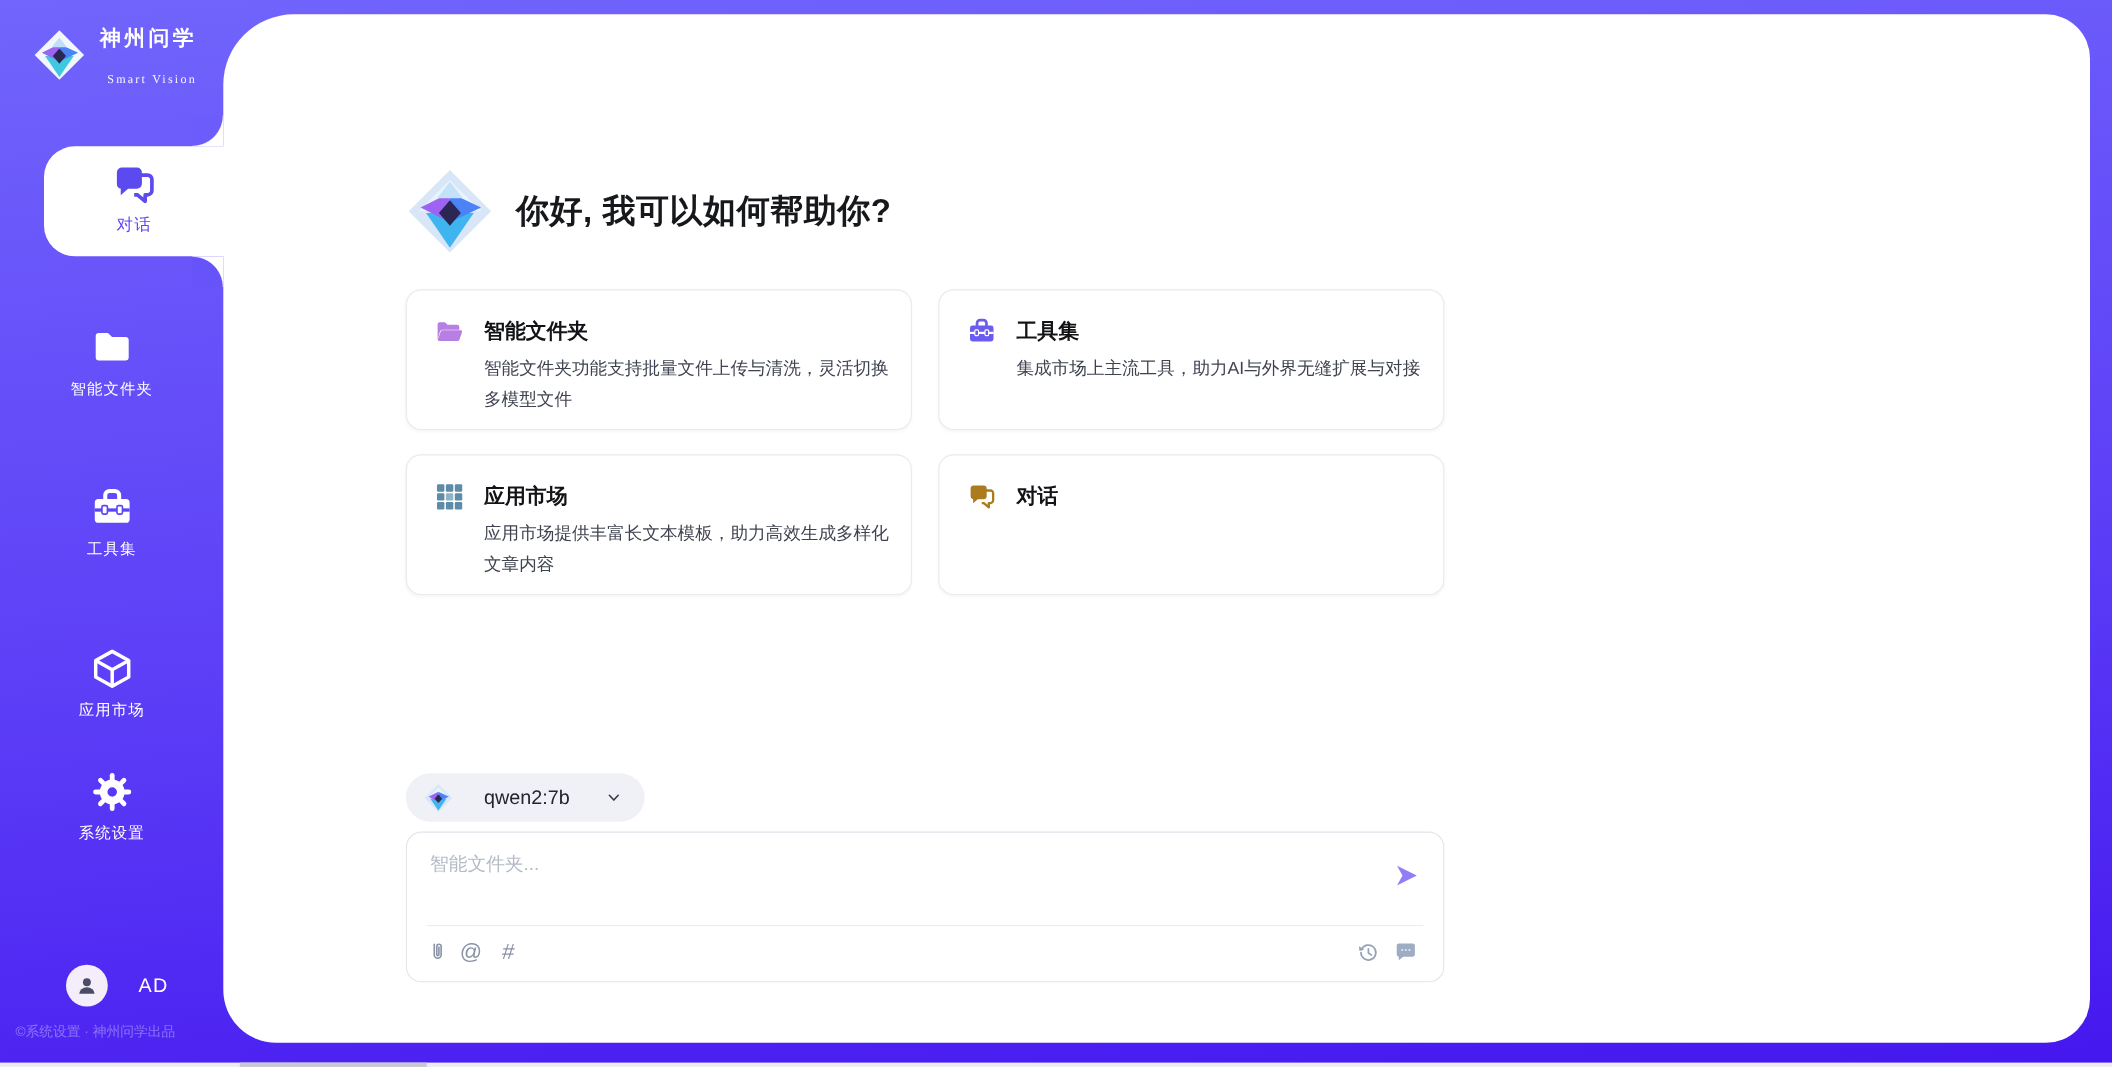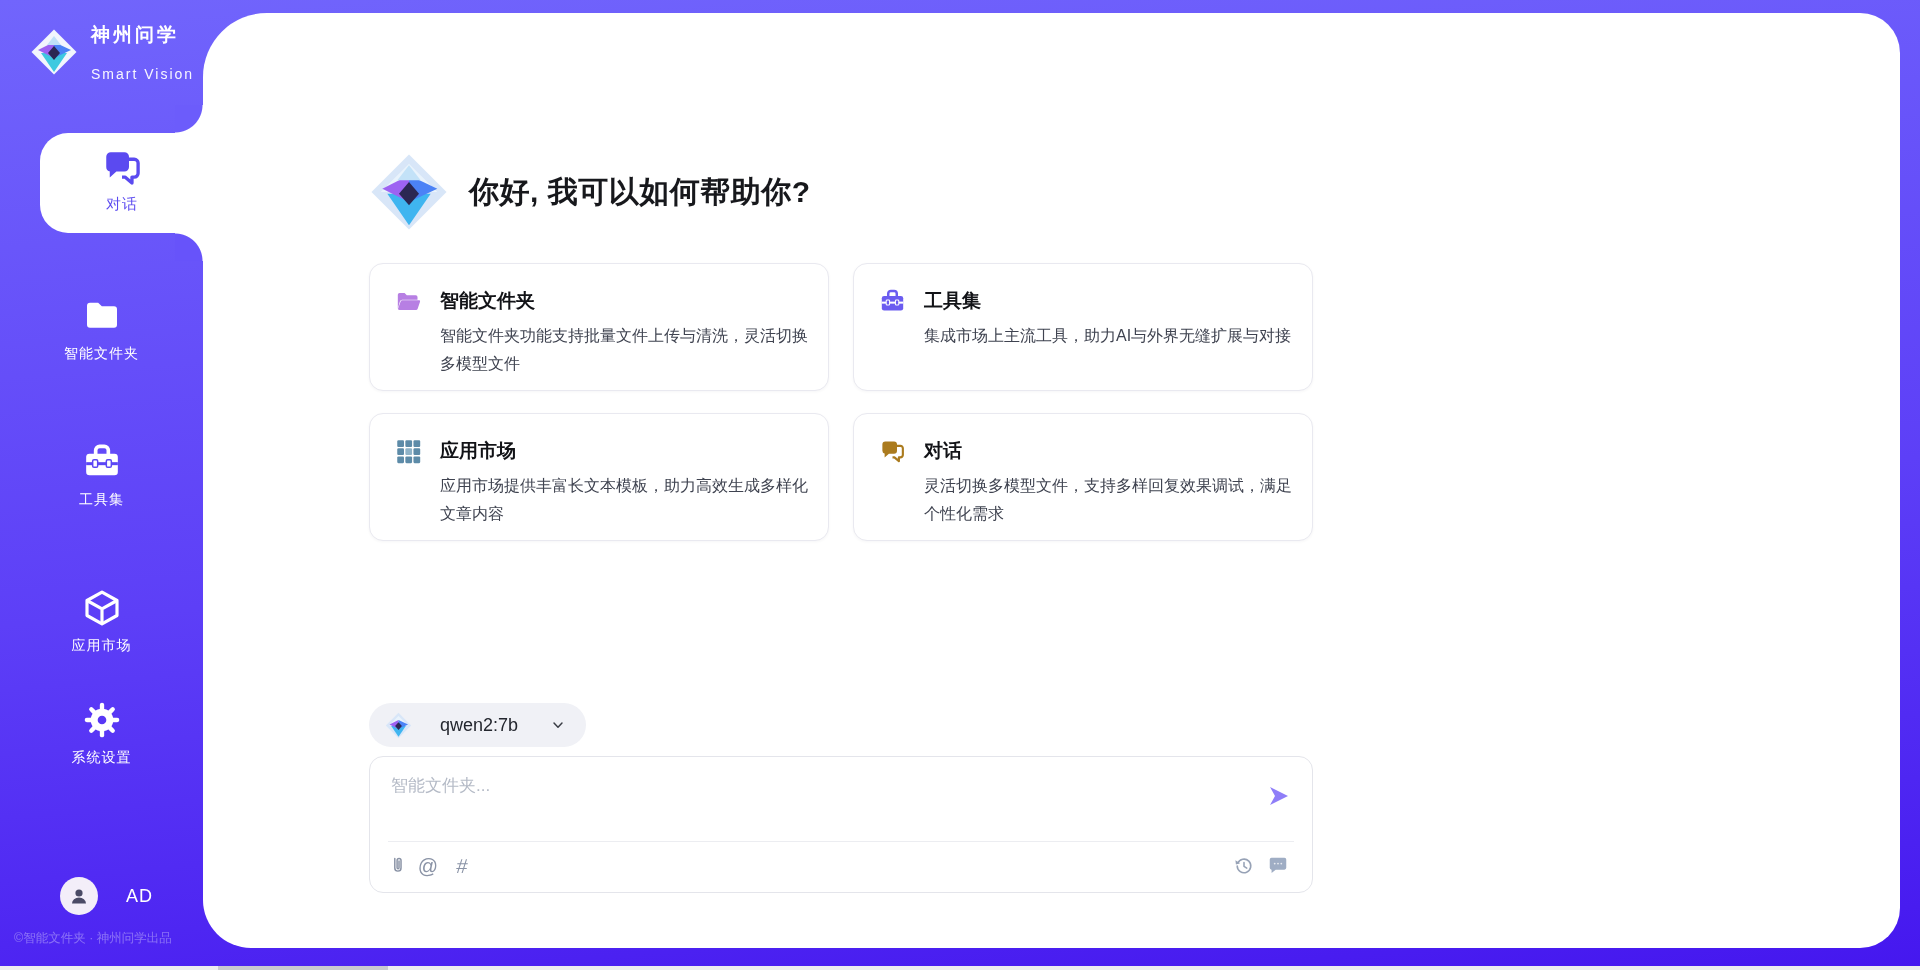--- a/index.html
+++ b/index.html
@@ -13,23 +13,23 @@
   .bottom-strip { position:absolute; left:0; bottom:0; width:1920px; height:4px; background:#ededf0; }
   .bottom-strip-dark { position:absolute; left:218px; bottom:0; width:170px; height:4px; background:#c9c9d1; }
 
   
   .main-panel { position:absolute; left:203px; top:13px; width:1697px; height:935px;
     background:#ffffff; border-radius:64px 40px 40px 48px; }
 
   
   .brand { position:absolute; left:30px; top:22px; display:flex; align-items:center; gap:13px; }
   .brand svg { width:48px; height:48px; }
-  .brand-text { color:#fff; }
+  .brand-text { color:#fff;font-family:Liberation Serif, serif; }
   .brand-name { font-size:19px; font-weight:700; letter-spacing:3px; }
-  .brand-sub { font-size:14px; letter-spacing:2px; margin-top:18px; opacity:.95;text-align:right; }
+  .brand-sub { font-size:11px; letter-spacing:2px; margin-top:18px; opacity:.95;text-align:right; }
 
   .nav-item { position:absolute; left:0; width:203px; text-align:center; color:#fff; cursor:pointer; }
   .nav-item .nicon { display:block; margin:0 auto 9px auto; width:40px; height:40px; }
   .nav-item .nlabel { font-size:14px; letter-spacing:1px; }
 
   
   .tab-active { position:absolute; left:40px; top:133px; width:164px; height:100px;
     background:#fff; border-radius:28px 0 0 28px; cursor:pointer; }
   .tab-active .nicon { display:block; margin:14px auto 6px auto; width:42px; height:42px; }
   .tab-active .nlabel { font-size:15px; color:#5b4af0; text-align:center; letter-spacing:1px; }
@@ -153,21 +153,21 @@
   <div class="user-row">
     <div class="avatar">
       <svg viewBox="0 0 24 24">
         <circle cx="12" cy="9" r="3.6" fill="#4b4b66"></circle>
         <path d="M5 19.5a7 6 0 0 1 14 0z" fill="#4b4b66"></path>
       </svg>
     </div>
     <div class="user-name">AD</div>
   </div>
 
-  <div class="copyright">©智能文件夹 · 神州问学出品</div>
+  <div class="copyright">©系统设置 · 神州问学出品</div>
 
   <div class="greeting">
     <svg viewBox="0 0 48 48">
       <polygon points="24,1.5 46.5,24 24,46.5 1.5,24" fill="#d8e6f8"></polygon>
       <polygon points="24,7 41,24 7,24" fill="#e9f3fc"></polygon>
       <polygon points="24,44 11,25 37,25" fill="#3fb5f0"></polygon>
       <polygon points="8,22 24,14 24,30" fill="#9d63f2"></polygon>
       <polygon points="41,22 24,14 24,30" fill="#4b82f6"></polygon>
       <polygon points="24,8 31,17 17,17" fill="#c3e2f8"></polygon>
       <polygon points="24,18 30,25 24,32 18,25" fill="#2b2753"></polygon>
@@ -215,21 +215,20 @@
       <div class="ctitle">应用市场</div>
       <div class="cdesc">应用市场提供丰富长文本模板，助力高效生成多样化文章内容</div>
     </div>
 
     <div class="card">
       <svg class="cicon" viewBox="0 0 24 24">
         <path d="M10 7h9a2.2 2.2 0 0 1 2.2 2.2V15a2.2 2.2 0 0 1-2.2 2.2h-1.3v3.4l-4-3.4H12" fill="none" stroke="#ab7b1e" stroke-width="1.9" stroke-linejoin="round"></path>
         <path d="M3 5.6A2.6 2.6 0 0 1 5.6 3h7.8A2.6 2.6 0 0 1 16 5.6v5.8a2.6 2.6 0 0 1-2.6 2.6H8.8L5 17.4v-3.4h.2A2.6 2.6 0 0 1 3 11.4z" fill="#ab7b1e"></path>
       </svg>
       <div class="ctitle">对话</div>
-      <div class="cdesc">灵活切换多模型文件，支持多样回复效果调试，满足个性化需求</div>
     </div>
 
   </div>
 
   <div class="model-pill">
     <svg class="logo" viewBox="0 0 48 48">
       <polygon points="24,1.5 46.5,24 24,46.5 1.5,24" fill="#d8e6f8"></polygon>
       <polygon points="24,7 41,24 7,24" fill="#e9f3fc"></polygon>
       <polygon points="24,44 11,25 37,25" fill="#3fb5f0"></polygon>
       <polygon points="8,22 24,14 24,30" fill="#9d63f2"></polygon>

